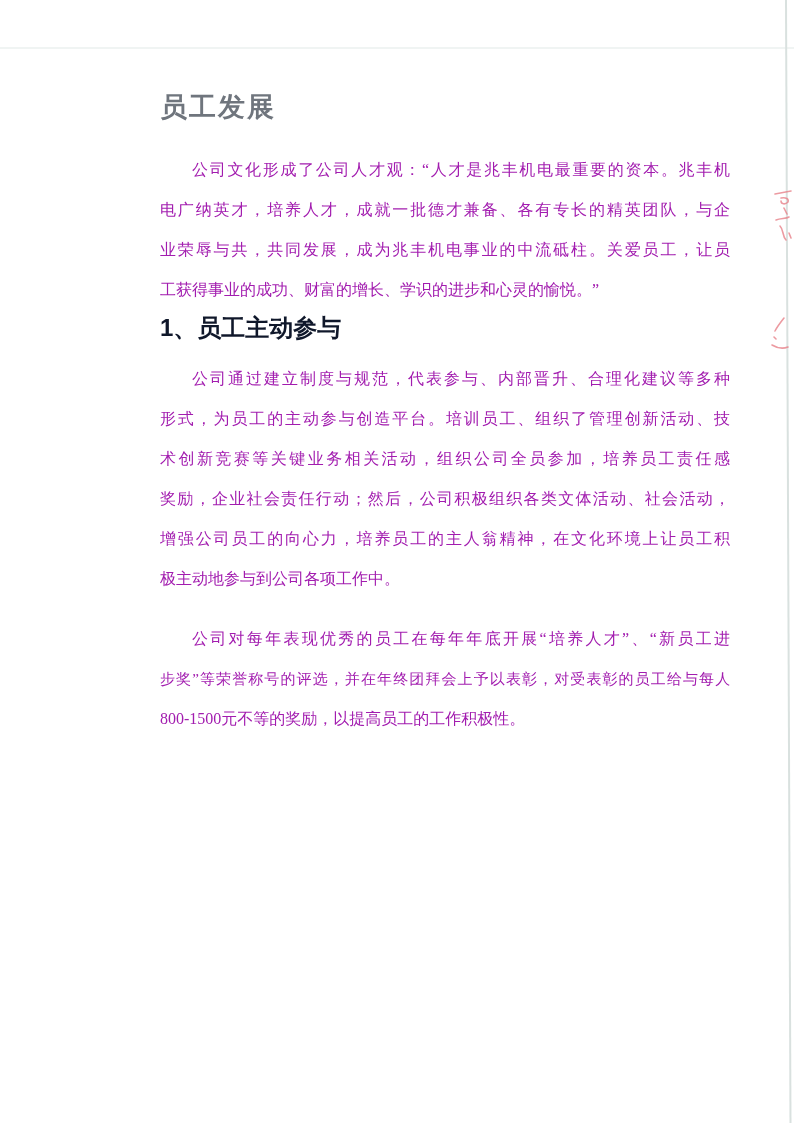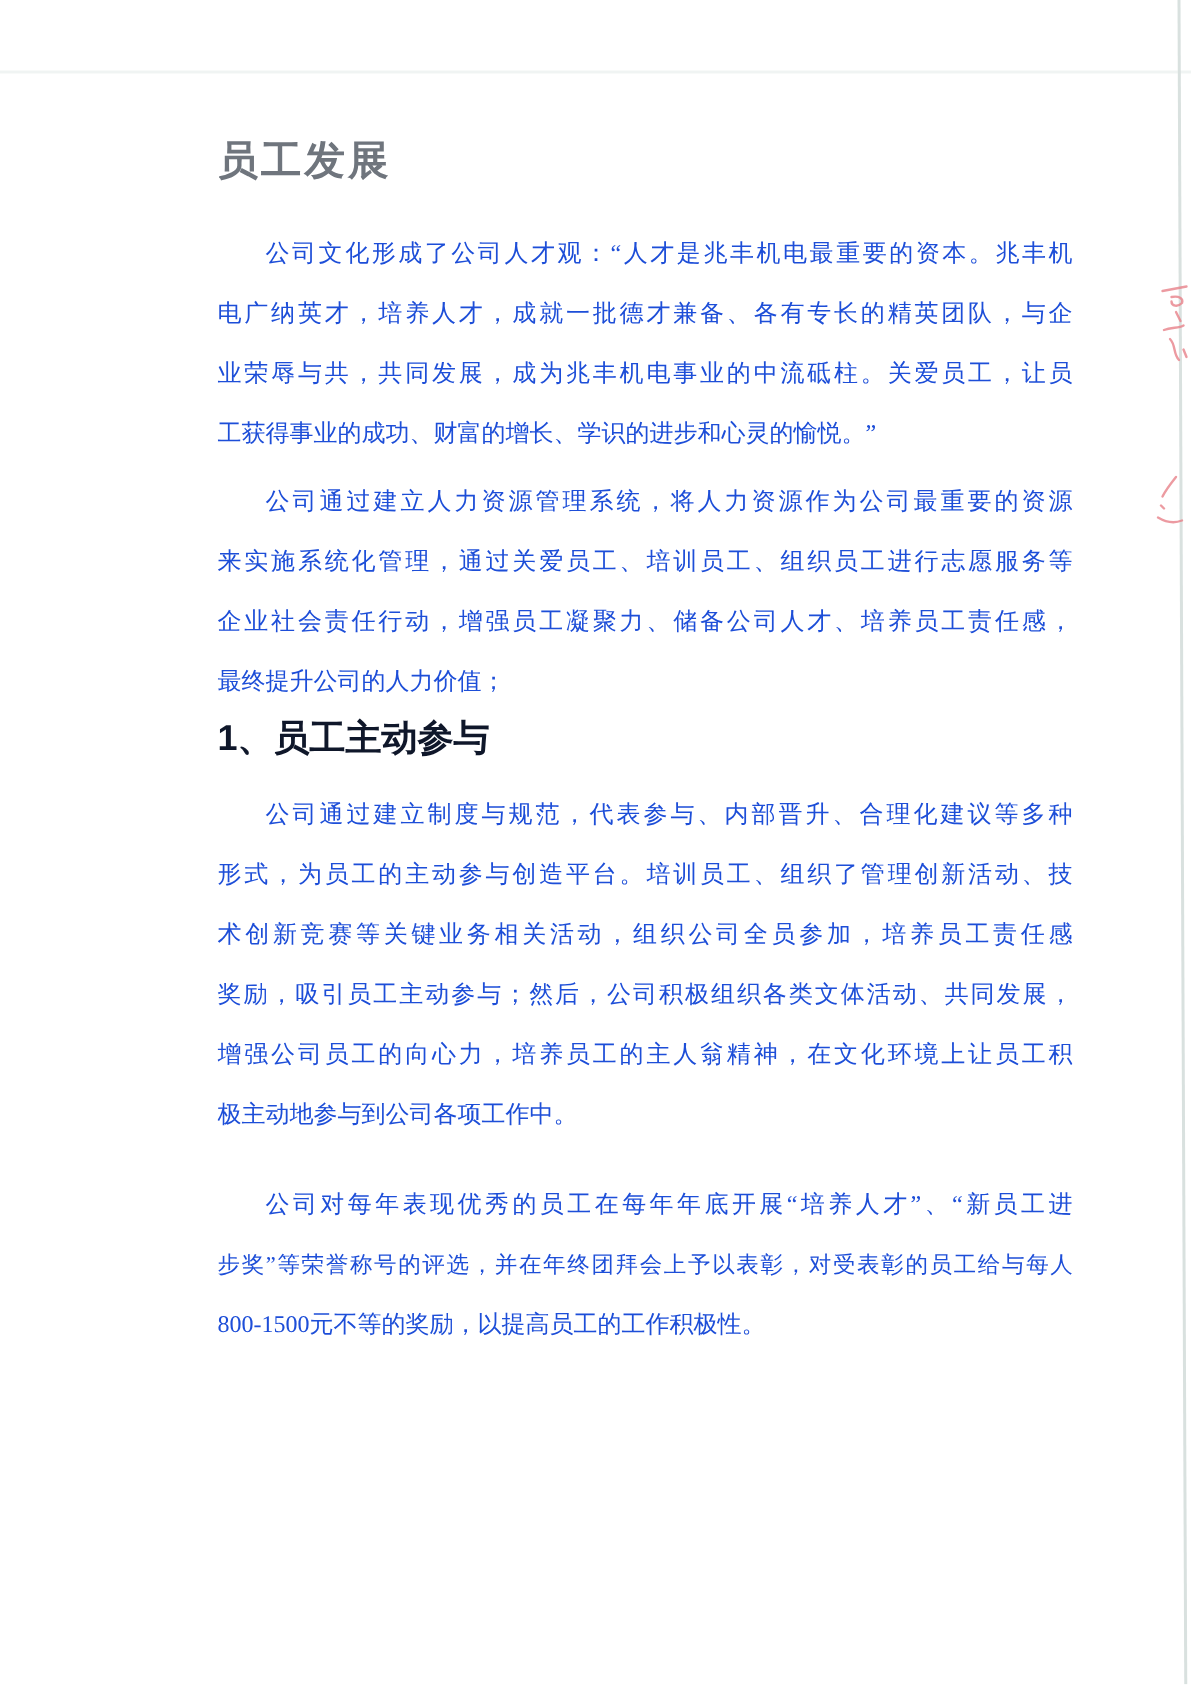--- a/index.html
+++ b/index.html
@@ -33,21 +33,21 @@
     position: absolute;
     left: 0;
     top: 0;
     width: 794px;
     height: 1123px;
     pointer-events: none;
   }
   
   .content {
     position: absolute;
-    left: 145px;
+    left: 160px;
     top: 90px;
     width: 570px;
     color: #5a6168;
   }
   .doc-title {
     margin: 0 0 26px 0;
     font-family: "Liberation Sans", "DejaVu Sans", sans-serif;
     font-weight: 700;
     font-size: 27px;
     line-height: 34px;
@@ -57,21 +57,21 @@
   .para { margin: 0; padding: 0; }
   .para.gap-sm { margin-top: 5px; }
   .para.gap-lg { margin-top: 20px; }
   .line {
     margin: 0;
     font-size: 16px;
     line-height: 40px;
     height: 40px;
     text-align: justify;
     text-align-last: justify;
-    color: #1d4ed8;
+    color: #a21caf;
     overflow: hidden;
     white-space: nowrap;
   }
   .line.indent { text-indent: 32px; }
   .line.last { text-align-last: left; }
   .line.tight { font-size: 15px; letter-spacing: -0.2px; }
   .sec-heading {
     margin: 5px 0 18px 0;
     font-family: "Liberation Sans", "DejaVu Sans", sans-serif;
     font-weight: 700;
@@ -98,34 +98,28 @@
 
     <h1 class="doc-title">员工发展</h1>
 
     <div class="para">
       <p class="line indent">公司文化形成了公司人才观：“人才是兆丰机电最重要的资本。兆丰机</p>
       <p class="line">电广纳英才，培养人才，成就一批德才兼备、各有专长的精英团队，与企</p>
       <p class="line">业荣辱与共，共同发展，成为兆丰机电事业的中流砥柱。关爱员工，让员</p>
       <p class="line last">工获得事业的成功、财富的增长、学识的进步和心灵的愉悦。”</p>
     </div>
 
-    <div class="para gap-sm">
-      <p class="line indent">公司通过建立人力资源管理系统，将人力资源作为公司最重要的资源</p>
-      <p class="line">来实施系统化管理，通过关爱员工、培训员工、组织员工进行志愿服务等</p>
-      <p class="line">企业社会责任行动，增强员工凝聚力、储备公司人才、培养员工责任感，</p>
-      <p class="line last">最终提升公司的人力价值；</p>
-    </div>
 
     <h2 class="sec-heading">1、员工主动参与</h2>
 
     <div class="para">
       <p class="line indent">公司通过建立制度与规范，代表参与、内部晋升、合理化建议等多种</p>
       <p class="line">形式，为员工的主动参与创造平台。培训员工、组织了管理创新活动、技</p>
       <p class="line">术创新竞赛等关键业务相关活动，组织公司全员参加，培养员工责任感</p>
-      <p class="line">奖励，吸引员工主动参与；然后，公司积极组织各类文体活动、共同发展，</p>
+      <p class="line">奖励，企业社会责任行动；然后，公司积极组织各类文体活动、社会活动，</p>
       <p class="line">增强公司员工的向心力，培养员工的主人翁精神，在文化环境上让员工积</p>
       <p class="line last">极主动地参与到公司各项工作中。</p>
     </div>
 
     <div class="para gap-lg">
       <p class="line indent">公司对每年表现优秀的员工在每年年底开展“培养人才”、“新员工进</p>
       <p class="line tight">步奖”等荣誉称号的评选，并在年终团拜会上予以表彰，对受表彰的员工给与每人</p>
       <p class="line last">800-1500元不等的奖励，以提高员工的工作积极性。</p>
     </div>
 

